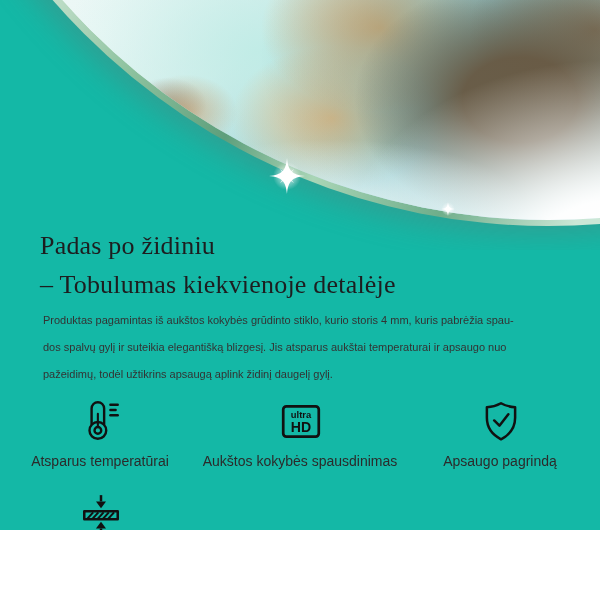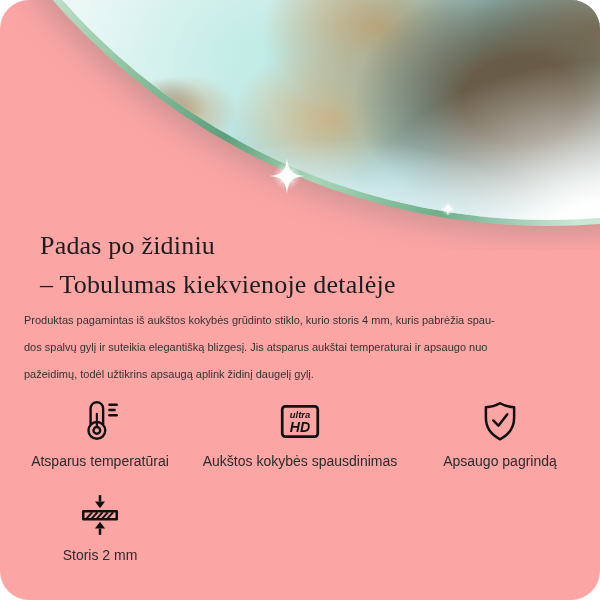--- a/index.html
+++ b/index.html
@@ -1,18 +1,18 @@
 <!DOCTYPE html>
 <html><head>
 <meta charset="utf-8">
 <style>
   html,body { margin:0; padding:0; background:#fff; }
   .page {
-    position:relative; width:600px; height:600px; background:#fca5a5;
-    overflow:hidden; font-family:"Liberation Sans", sans-serif;border-radius:29px;
+    position:relative; width:600px; height:530px; background:#14b8a6;
+    overflow:hidden; font-family:"Liberation Sans", sans-serif;
   }
 
   
   .hero { position:absolute; left:0; top:0; width:600px; height:250px; overflow:hidden; }
 
   .glass-shadow {
     position:absolute; left:-119px; top:-1087px; width:1322px; height:1322px;
     border-radius:50%; background:rgba(105,105,105,0.30); filter:blur(14px);
   }
   .disc-edge {
@@ -44,33 +44,33 @@
 
   
   .title {
     position:absolute; left:40px; top:226px; margin:0;
     font-family:"Liberation Serif", serif; font-weight:400;
     font-size:26px; line-height:39px; color:#1d1d1f; letter-spacing:0.2px;
   }
   .title span { display:block; white-space:nowrap; }
 
   .desc {
-    position:absolute; left:24px; top:307px; margin:0;
+    position:absolute; left:43px; top:307px; margin:0;
     font-size:11px; line-height:27px; color:#333333;
   }
   .desc span { display:block; white-space:nowrap; }
 
   
   .features {
     position:absolute; left:0; top:397px; width:600px;
     display:grid; grid-template-columns:1fr 1fr 1fr; row-gap:22px;
     justify-items:center;
   }
   .feature { display:flex; flex-direction:column; align-items:center; width:190px; }
-  .icon-box { width:48px; height:48px; display:flex; align-items:center; justify-content:center; margin-bottom:8px;font-style:italic; }
+  .icon-box { width:48px; height:48px; display:flex; align-items:center; justify-content:flex-end; margin-bottom:8px; }
   .icon-box svg { display:block; }
   .feature-label { font-size:14px; color:#2b2b2b; text-align:center; white-space:nowrap; }
 </style>
 </head>
 <body>
 
 <div class="page">
 
   <section class="hero">
     <div class="glass-shadow"></div>

